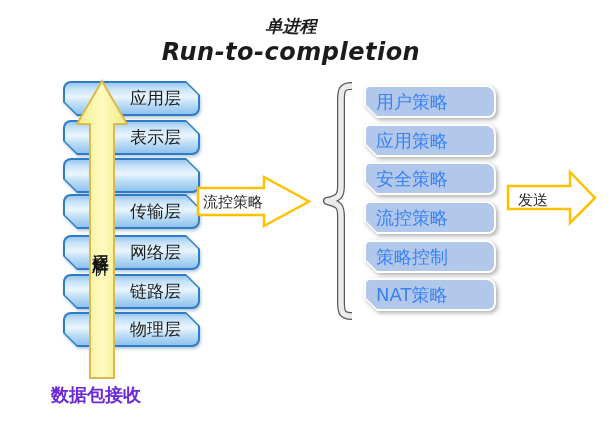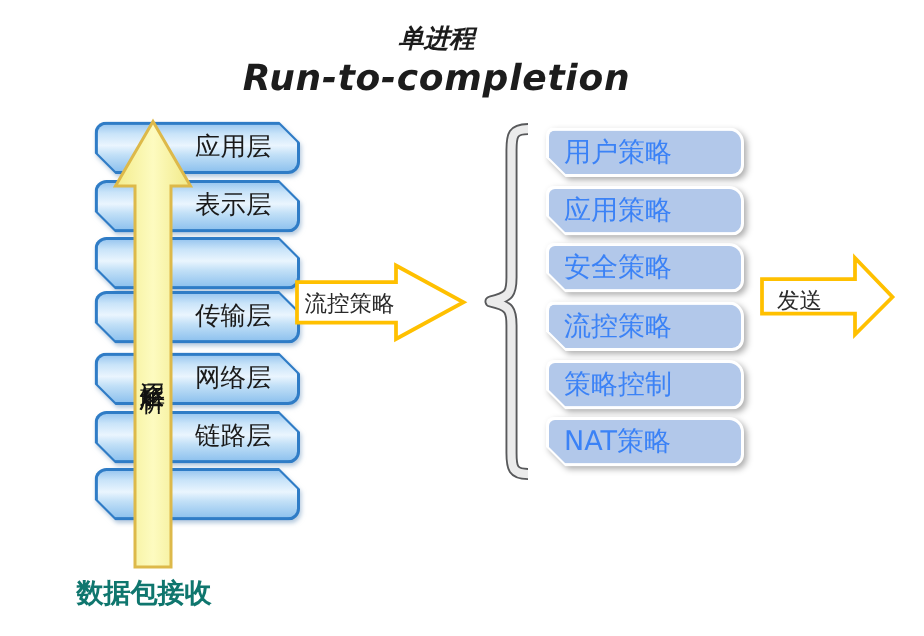--- a/index.html
+++ b/index.html
@@ -34,21 +34,21 @@
       text-align:left;font-size:18px;color:#3b82f6;}
 
   
   .shape{position:absolute;}
   .v-label{position:absolute;left:92px;top:201px;height:86px;width:21px;
       writing-mode:vertical-rl;text-orientation:upright;letter-spacing:2px;
       font-size:17px;color:#111;text-align:center;}
   .arrow-label{position:absolute;font-size:15px;color:#2a2a2a;}
   .lbl-policy-control{left:201px;top:189px;width:64px;height:26px;line-height:26px;text-align:center;}
   .lbl-send{left:511px;top:188px;width:44px;height:24px;line-height:24px;text-align:center;}
-  .bottom-label{position:absolute;left:51px;top:383px;font-size:18px;font-weight:bold;color:#0f766e;}
+  .bottom-label{position:absolute;left:51px;top:383px;font-size:18px;font-weight:bold;color:#6d28d9;}
 </style>
 </head>
 <body>
 
 <div class="canvas">
 
   <div class="title">
     <div class="t1">单进程</div>
     <div class="t2">Run-to-completion</div>
   </div>
@@ -85,20 +85,21 @@
   <div class="lb" style="top:274px">
     <div class="lb-border">
         <div class="lb-fill"></div>
       </div>
     <div class="lb-label">链路层</div>
   </div>
   <div class="lb" style="top:312px">
     <div class="lb-border">
         <div class="lb-fill"></div>
       </div>
+    <div class="lb-label">物理层</div>
   </div>
 
   <svg class="shape" style="left:70px;top:78px" width="64" height="304" viewBox="0 0 64 304">
     <defs>
       <linearGradient id="yg" x1="0" y1="0" x2="1" y2="0">
         <stop offset="0" stop-color="#f3ec8c"></stop>
         <stop offset="0.5" stop-color="#fdfbc0"></stop>
         <stop offset="1" stop-color="#f1e987"></stop>
       </linearGradient>
     </defs>

